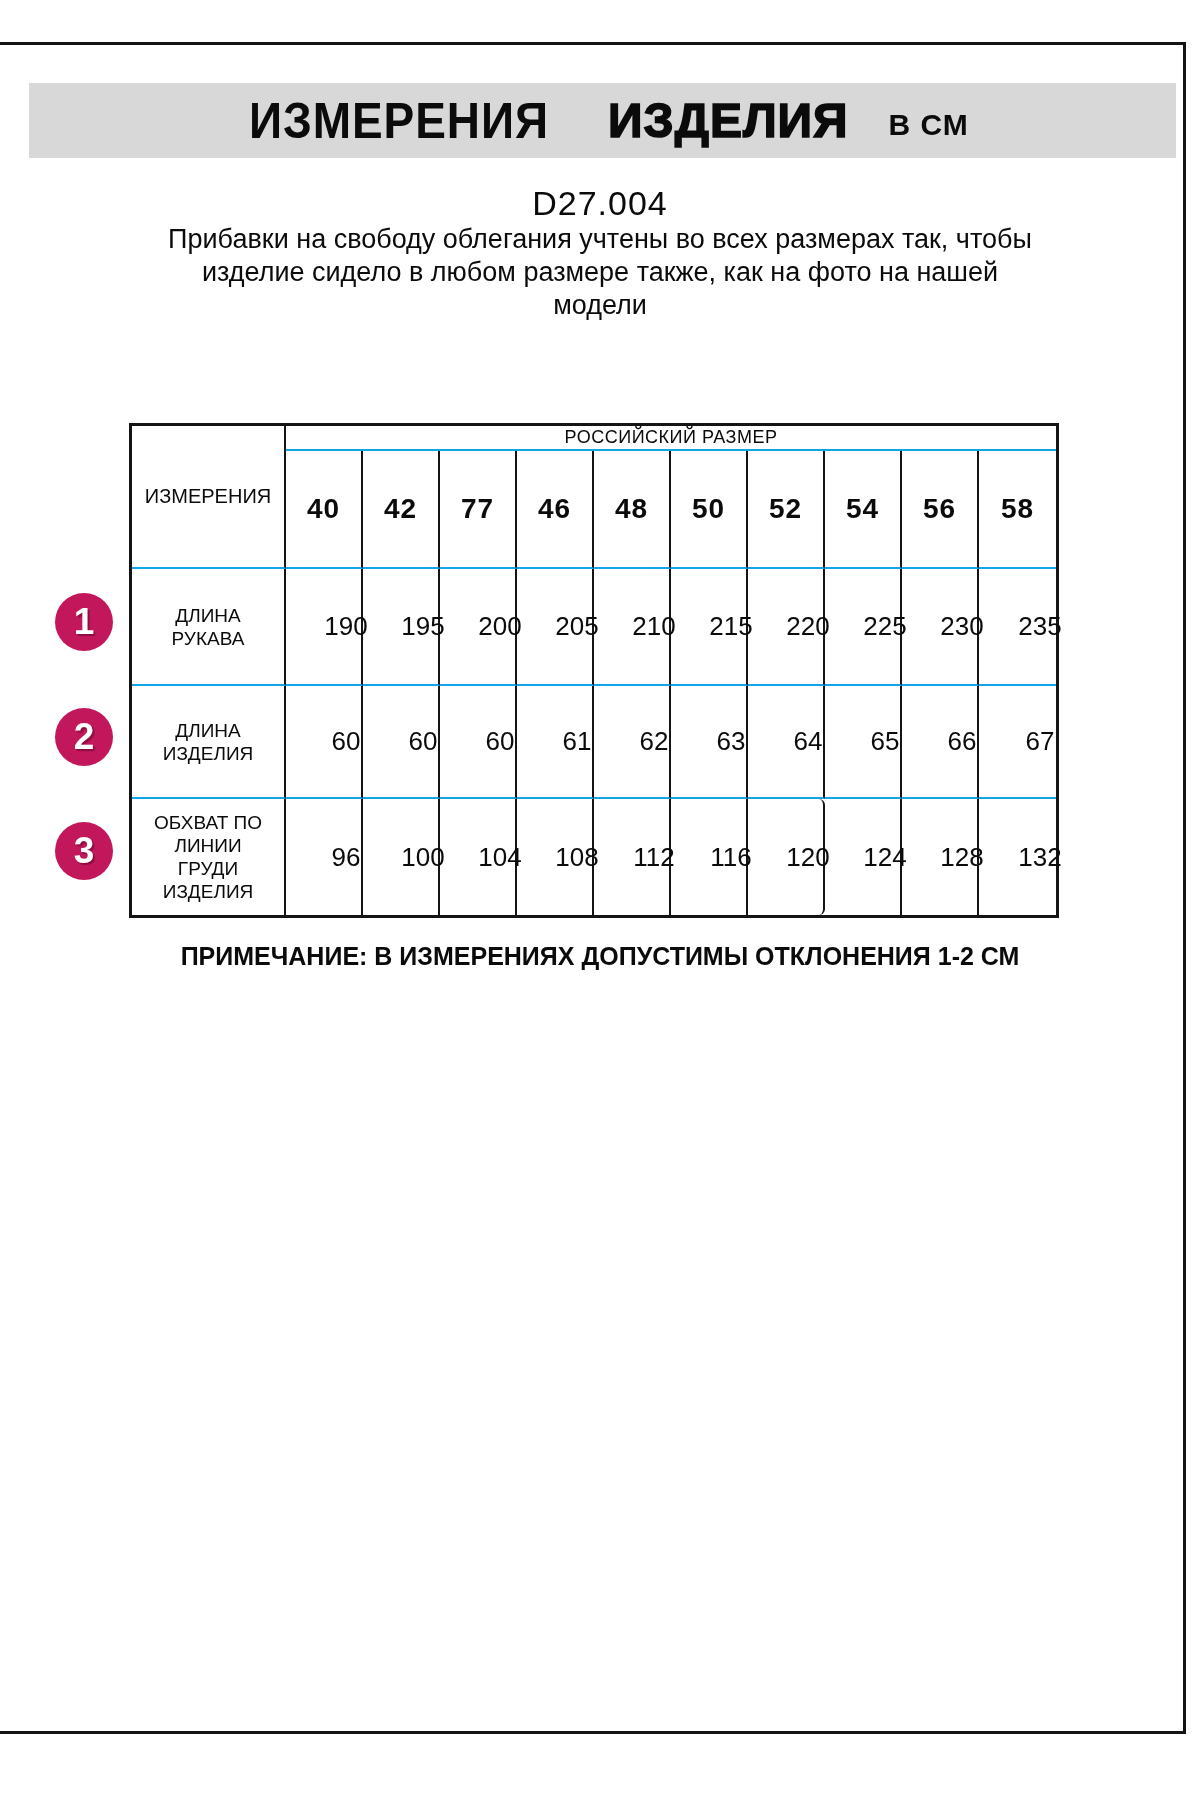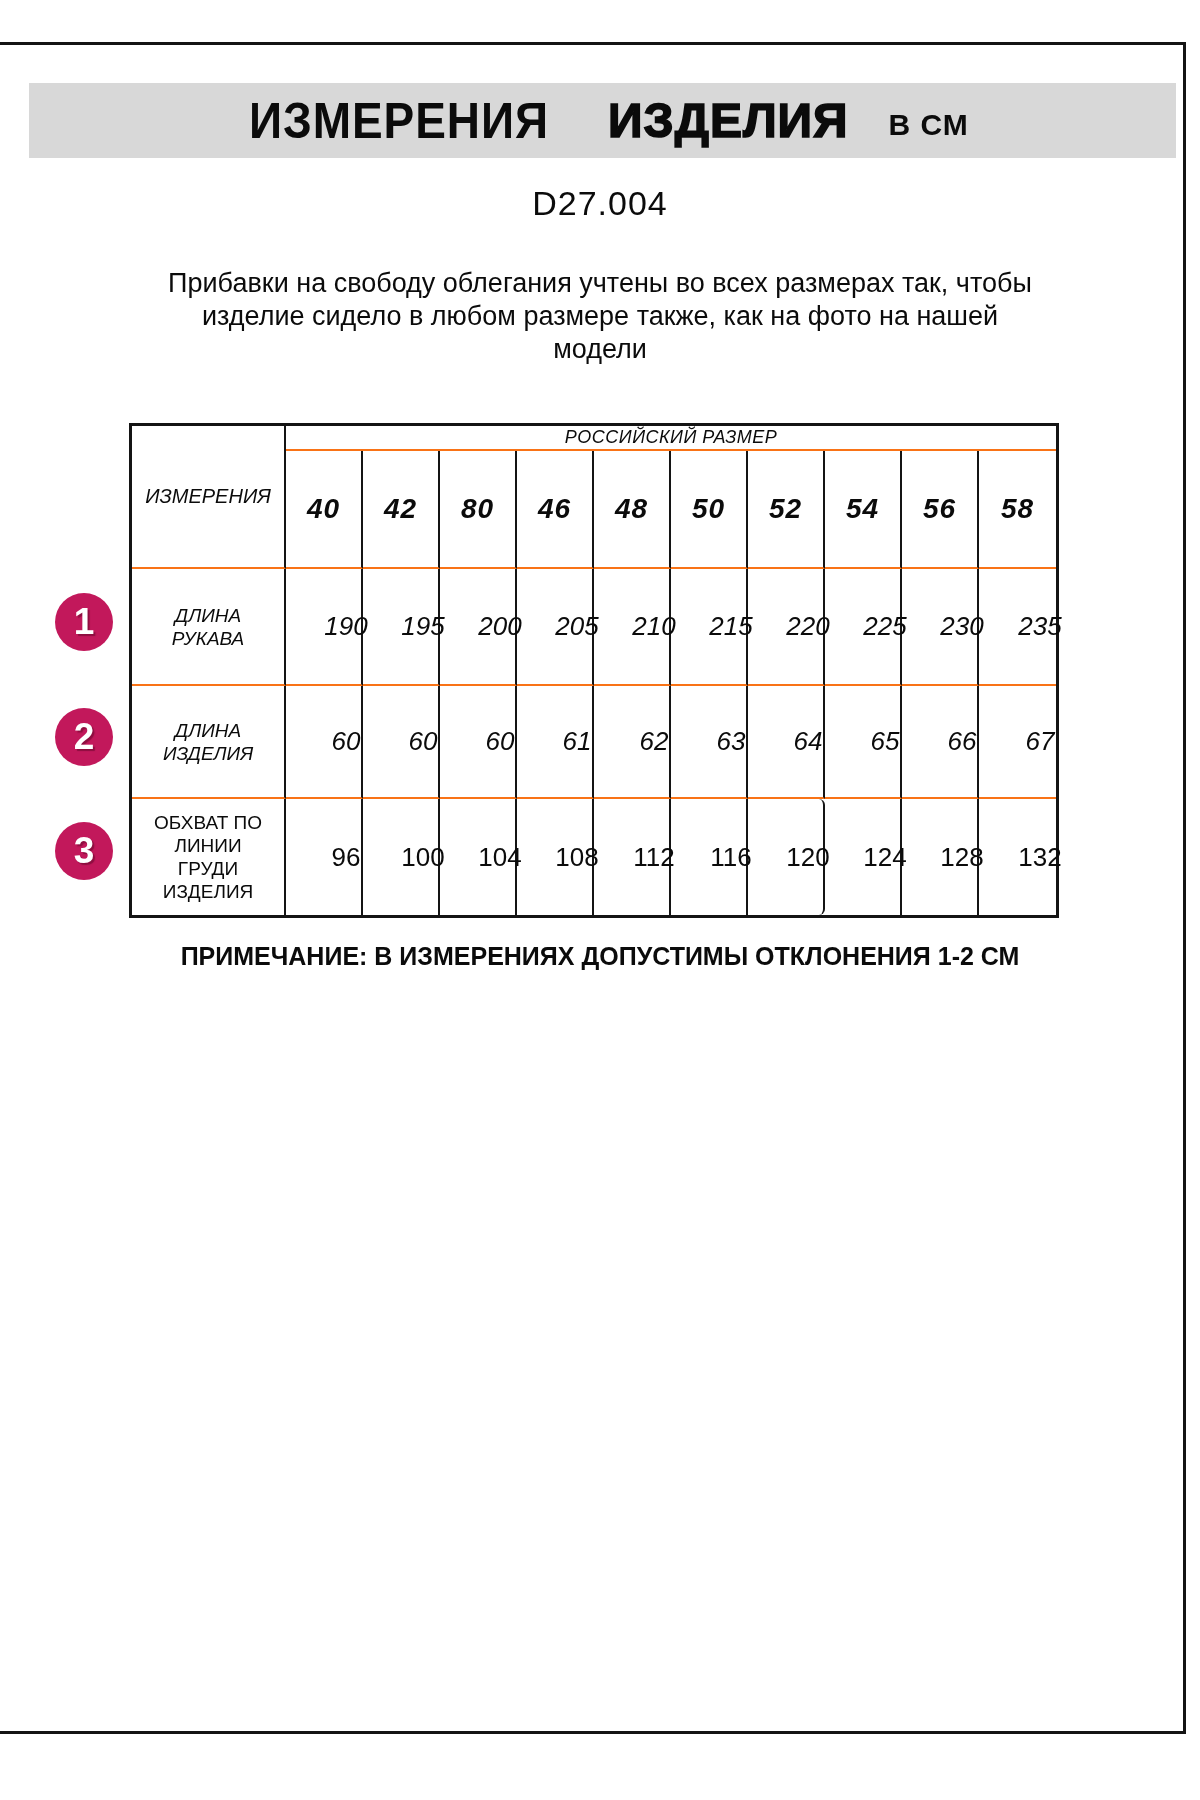--- a/index.html
+++ b/index.html
@@ -20,40 +20,40 @@
   }
   .title-word-1{font-size:50px;font-weight:700;letter-spacing:1px;transform:scaleX(.92);}
   .title-word-2{font-size:48px;font-weight:700;-webkit-text-stroke:1.6px #0b0b0b;margin-left:46px;letter-spacing:1px;}
   .title-unit{font-size:30px;font-weight:700;margin-left:40px;letter-spacing:1px;padding-top:8px;}
   .product-code{
     position:absolute;left:0;top:184px;width:1200px;text-align:center;
     font-size:34px;letter-spacing:1px;
   }
   .description{
     position:absolute;left:0;top:223px;width:1200px;text-align:center;
-    font-size:27px;line-height:33px;margin-top:44px;
+    font-size:27px;line-height:33px;
   }
   .note{
     position:absolute;left:0;top:942px;width:1200px;text-align:center;
     font-size:25px;font-weight:700;
   }
   
   .size-table{
     position:absolute;left:129px;top:423px;
     display:grid;
     grid-template-columns:154px repeat(10,77px);
     grid-template-rows:25px 118px 117px 113px 116px;
     border:3px solid #141414;background:#fff;
   }
   .cell{
     display:flex;align-items:center;justify-content:center;
     text-align:center;box-sizing:border-box;flex-direction:column;
   }
   .br{border-right:2px solid #141414;}
-  .bb{border-bottom:2px solid #f97316;font-style:italic;}
+  .bb{border-bottom:2px solid #0ea5e9;}
   .corner-header{grid-column:1;grid-row:1/3;font-size:20px;}
   .size-group-header{grid-column:2/12;grid-row:1;font-size:18px;letter-spacing:.5px;}
   .size-cell{font-size:28px;font-weight:700;letter-spacing:1px;}
   .row-label-cell{font-size:19px;line-height:23px;}
   .value-cell{font-size:26px;padding-left:45px;}
   
   .row-marker{
     position:absolute;left:55px;width:58px;height:58px;border-radius:50%;
     background:var(--marker-accent,#c2185b);
     display:flex;align-items:center;justify-content:center;
@@ -81,21 +81,21 @@
     <div>Прибавки на свободу облегания учтены во всех размерах так, чтобы</div>
     <div>изделие сидело в любом размере также, как на фото на нашей</div>
     <div>модели</div>
   </div>
 
 <div class="size-table">
   <div class="cell corner-header br bb">ИЗМЕРЕНИЯ</div>
   <div class="cell size-group-header bb">РОССИЙСКИЙ РАЗМЕР</div>
 <div class="cell size-cell bb br" style="grid-area: 2 / 2;">40</div>
     <div class="cell size-cell bb br" style="grid-area: 2 / 3;">42</div>
-    <div class="cell size-cell bb br" style="grid-area: 2 / 4;">80</div>
+    <div class="cell size-cell bb br" style="grid-area: 2 / 4;">77</div>
     <div class="cell size-cell bb br" style="grid-area: 2 / 5;">46</div>
     <div class="cell size-cell bb br" style="grid-area: 2 / 6;">48</div>
     <div class="cell size-cell bb br" style="grid-area: 2 / 7;">50</div>
     <div class="cell size-cell bb br" style="grid-area: 2 / 8;">52</div>
     <div class="cell size-cell bb br" style="grid-area: 2 / 9;">54</div>
     <div class="cell size-cell bb br" style="grid-area: 2 / 10;">56</div>
     <div class="cell size-cell bb" style="grid-area: 2 / 11;">58</div>
     <div class="cell row-label-cell br bb" style="grid-area: 3 / 1;">
       <div>ДЛИНА</div>
       <div>РУКАВА</div>

